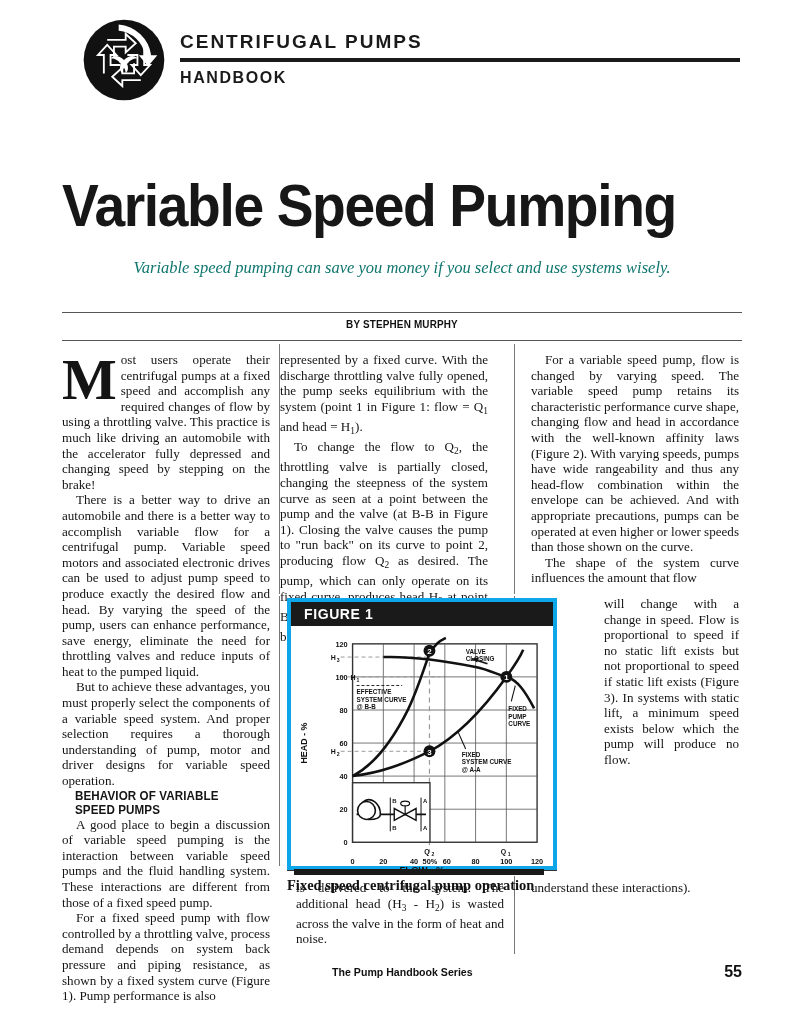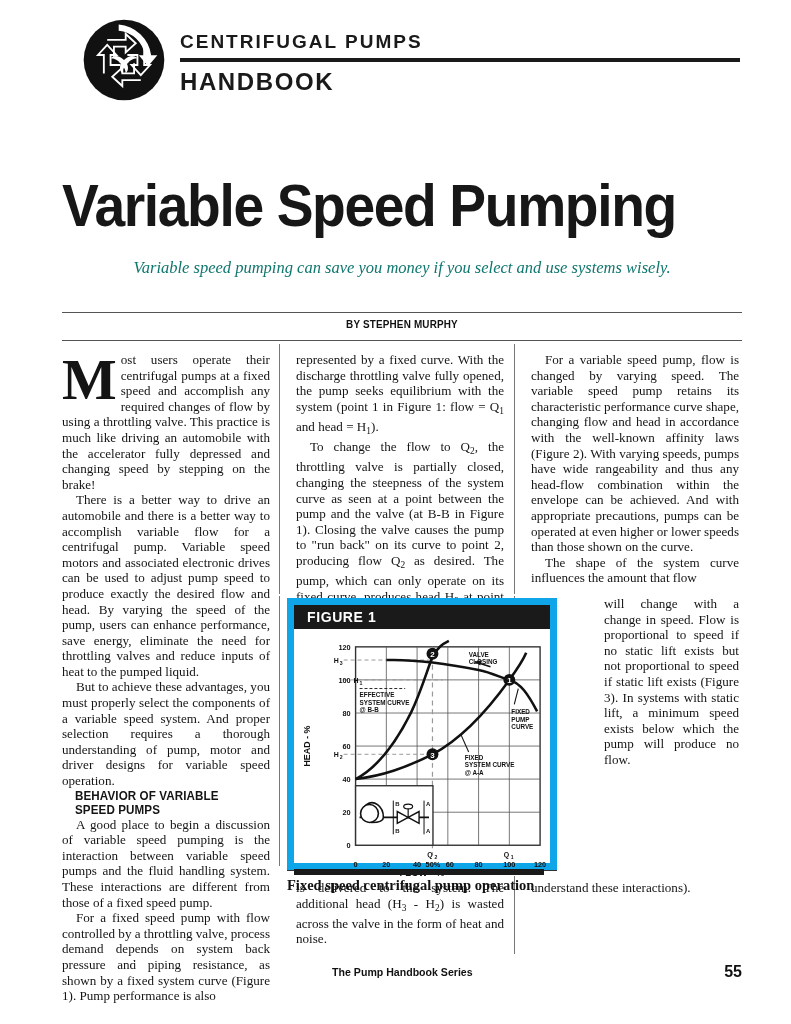--- a/index.html
+++ b/index.html
@@ -36,21 +36,21 @@
     letter-spacing: 2.0px;
     color: #1a1a1a;
     line-height: 1.1;
   }
   .mh-rule {
     height: 4px; background: #1a1a1a; margin: 5px 0 7px 0; width: 560px;
   }
   .mh-line2 {
     font-family: "Liberation Sans", sans-serif;
     font-weight: bold;
-    font-size: 24px;
+    font-size: 16px;
     letter-spacing: 1.6px;
     color: #1a1a1a;
     line-height: 1.1;
   }
 
   
   .headline {
     position: absolute;
     left: 62px; top: 176px;
     width: 680px;
@@ -128,34 +128,34 @@
     line-height: 14px;
     letter-spacing: 0.1px;
     margin: 9px 0 3px 0;
     text-indent: 0;
     text-align: left;
     transform: scaleX(0.93);
     transform-origin: left top;
   }
 
   #col1 { left: 62px;  top: 352px; width: 208px; }
-  #col2 { left: 296px; top: 352px; width: 208px; }
+  #col2 { left: 280px; top: 352px; width: 208px; }
   #col3 { left: 531px; top: 352px; width: 208px; }
   #col3b { left: 604px; top: 596px; width: 135px; }
   #col2b { left: 296px; top: 880px; width: 208px; }
   #col3c { left: 531px; top: 880px; width: 208px; }
 
   sub { font-size: 0.72em; vertical-align: -0.28em; }
 
   
   .figure {
     position: absolute;
     left: 287px; top: 598px;
     width: 270px; height: 272px;
-    border: 7px solid #0ea5e9;
+    border: 4px solid #0ea5e9;
     background: #fff;
   }
   .fig-head {
     height: 24px;
     background: #1a1a1a;
     color: #fff;
     font-family: "Liberation Sans", sans-serif;
     font-weight: bold;
     font-size: 14px;
     letter-spacing: 0.6px;

